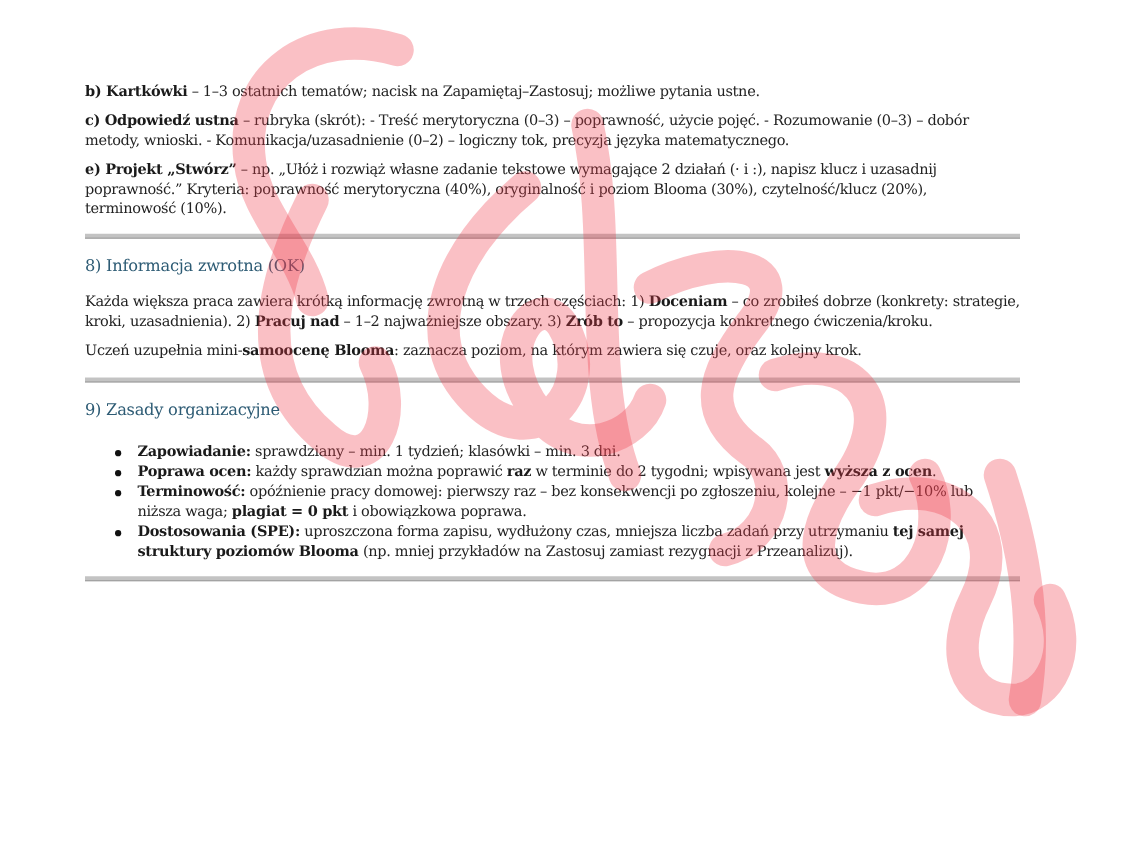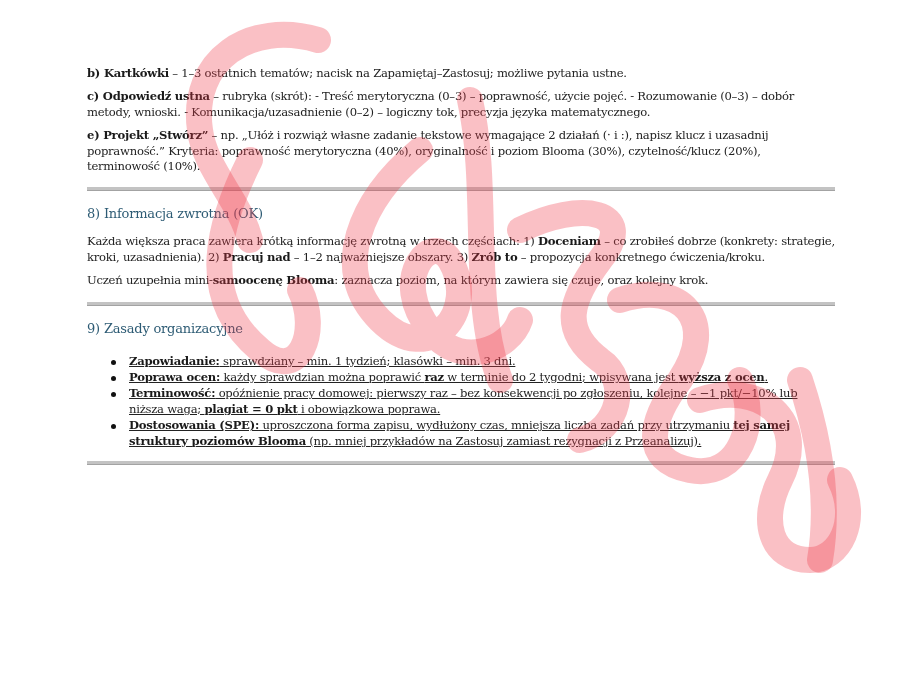--- a/index.html
+++ b/index.html
@@ -2,34 +2,34 @@
 <html><head>
 <meta charset="utf-8">
 <style>
   html, body { margin:0; padding:0; }
   body {
     width:900px; height:686px; background:#ffffff; position:relative; overflow:hidden;
     font-family:"DejaVu Serif", "Liberation Serif", serif;
     color:#222222;
   }
   .page {
-    position:absolute; left:87px; top:66px; width:748px;
+    position:absolute; left:68px; top:66px; width:748px;
     font-size:11.6px; line-height:15.4px; letter-spacing:-0.25px;
   }
   .para { margin:0 0 8px 0; }
   .para b, .li b { font-weight:bold; color:#1a1a1a; }
   .rule {
     height:3px; background:#bdbdbd; border-bottom:1px solid #9a9a9a; margin:13px 0 12px 0; opacity:0.9;
   }
   h2 {
     font-weight:normal; margin:0 0 9px 0; font-size:13px; line-height:22px;
     color:#2d5b74; letter-spacing:-0.2px;
   }
   ul { margin:0; padding:0; list-style:none; }
-  .li { position:relative; padding-left:42px; margin:0 0 1px 0;text-decoration:underline; }
+  .li { position:relative; padding-left:42px; margin:0 0 1px 0; }
   .bullet {
     position:absolute; left:24px; top:6px; width:5px; height:5px; border-radius:50%; background:#111;
   }
   .watermark { position:absolute; left:0; top:0; width:900px; height:686px; pointer-events:none; }
 </style>
 </head>
 <body>
 
 <div class="page">
 

